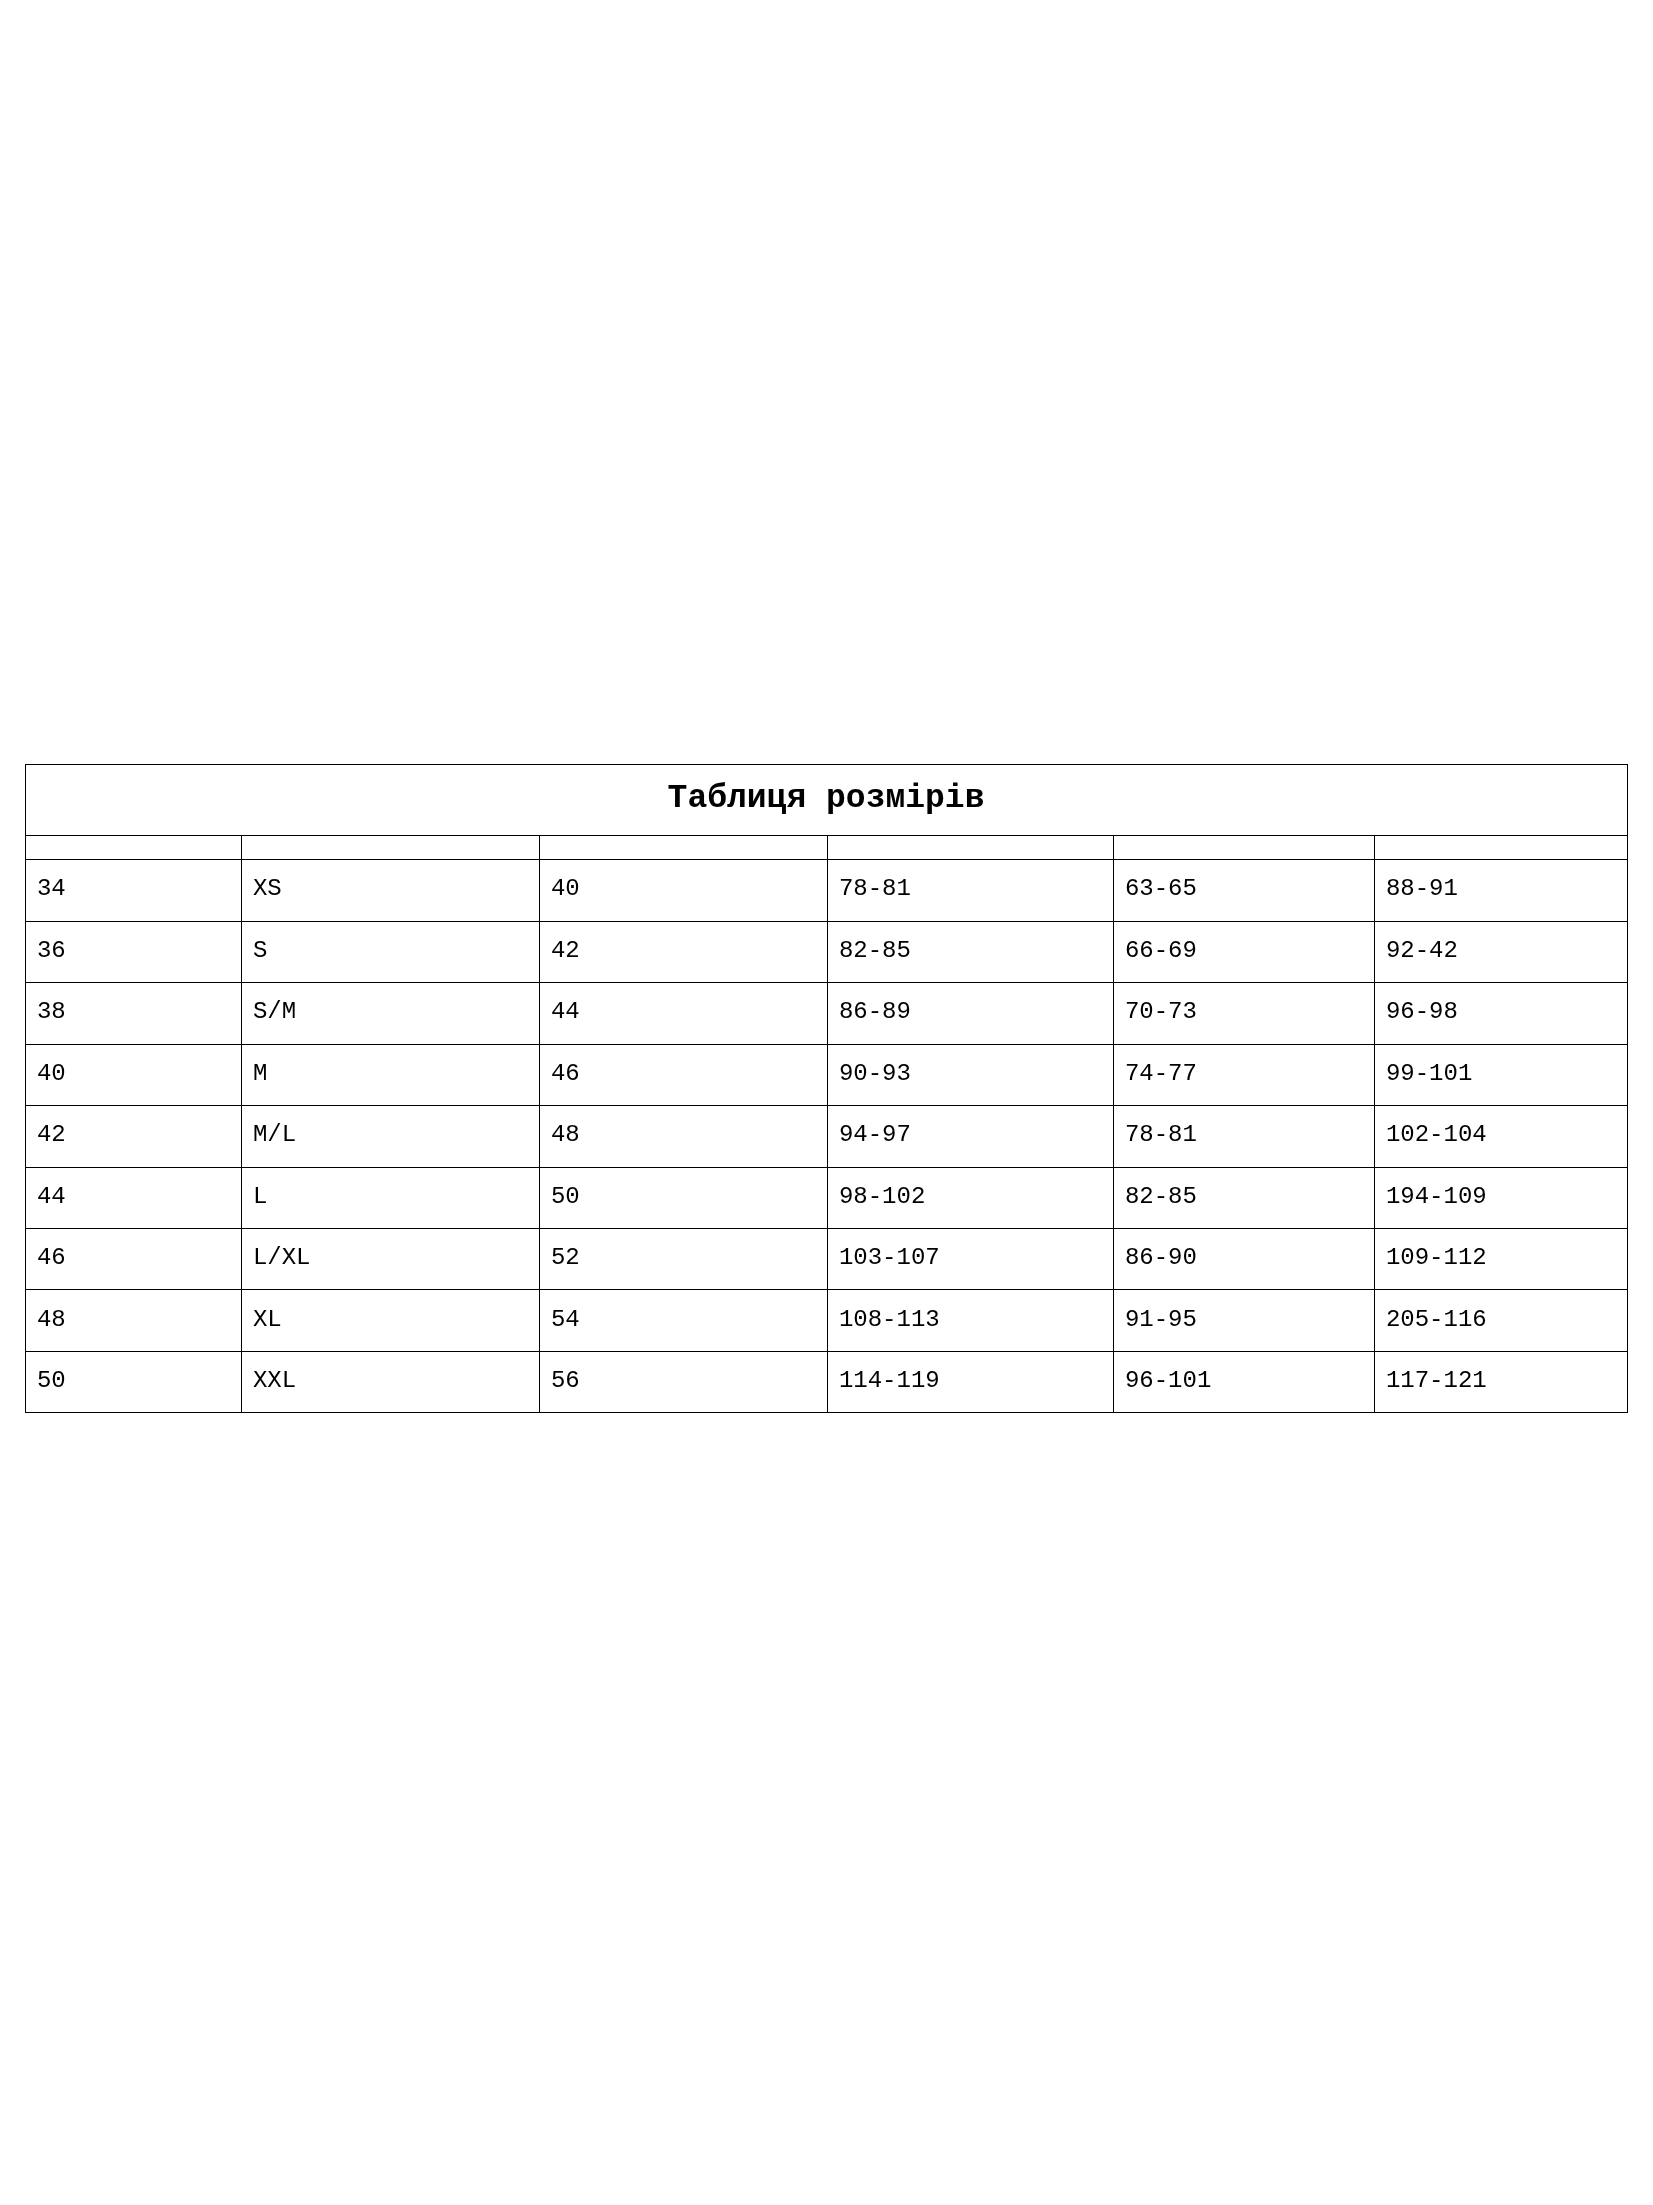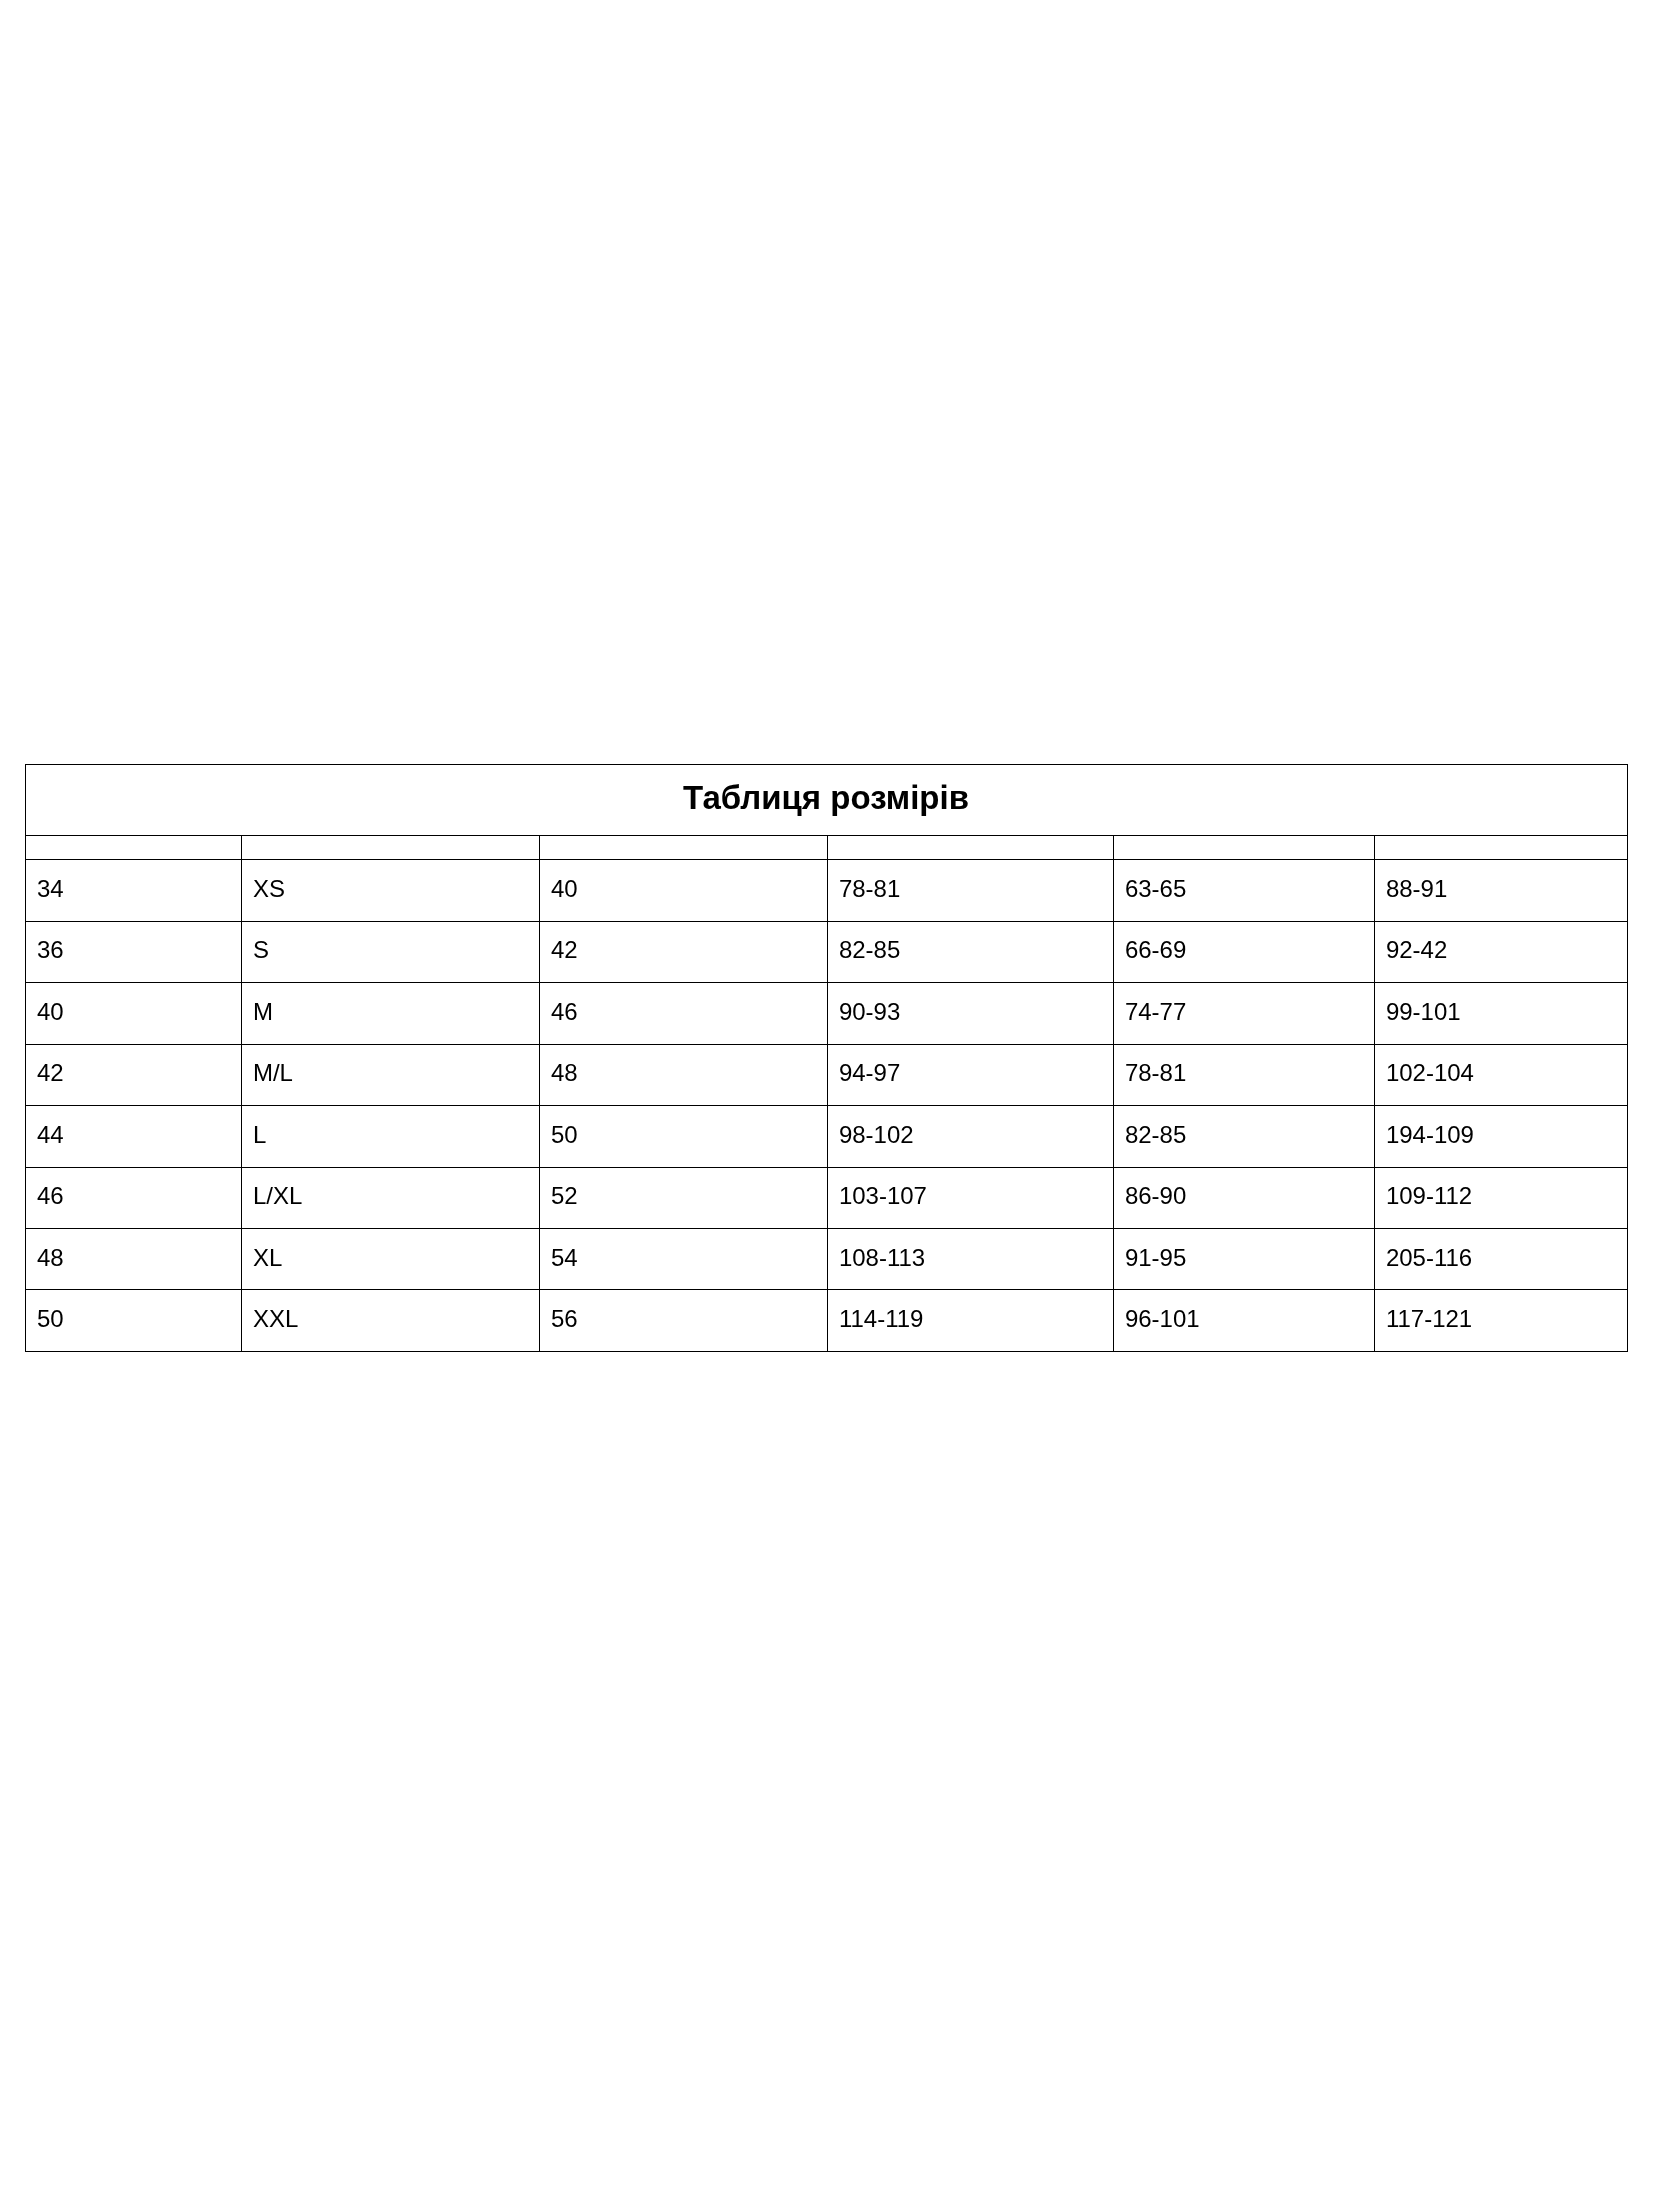--- a/index.html
+++ b/index.html
@@ -22,20 +22,21 @@
     width: 1654px;
     height: 2205px;
     background: #ffffff;
   }
 
   .table-wrap {
     position: absolute;
     left: 24.5px;
     top: 764px;
     width: 1602px;
+    font-family: Liberation Mono, monospace;
   }
 
   table.size-table {
     border-collapse: collapse;
     table-layout: fixed;
     width: 1602px;
     background: #ffffff;
   }
 
   table.size-table td,
@@ -133,20 +134,28 @@
         </tr>
         <tr class="data-row">
           <td>36</td>
           <td>S</td>
           <td>42</td>
           <td>82-85</td>
           <td>66-69</td>
           <td>92-42</td>
         </tr>
         <tr class="data-row">
+          <td>38</td>
+          <td>S/M</td>
+          <td>44</td>
+          <td>86-89</td>
+          <td>70-73</td>
+          <td>96-98</td>
+        </tr>
+        <tr class="data-row">
           <td>40</td>
           <td>M</td>
           <td>46</td>
           <td>90-93</td>
           <td>74-77</td>
           <td>99-101</td>
         </tr>
         <tr class="data-row">
           <td>42</td>
           <td>M/L</td>

